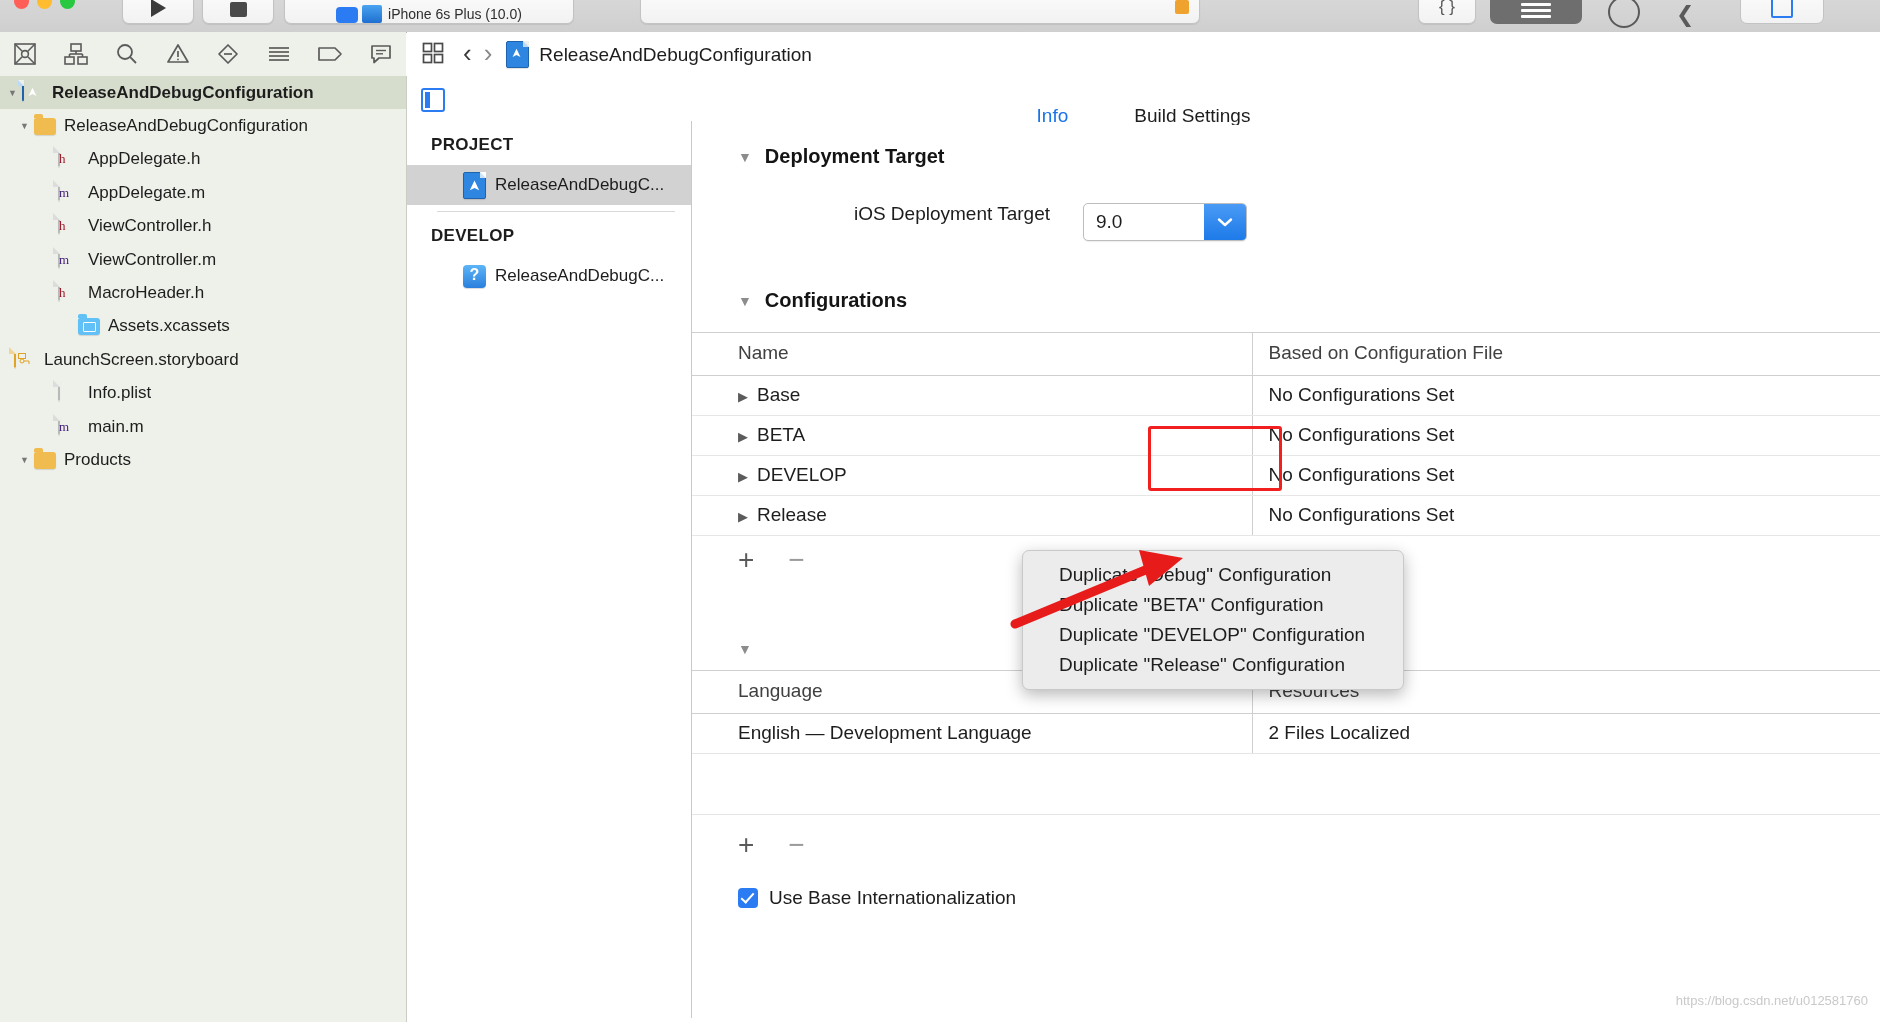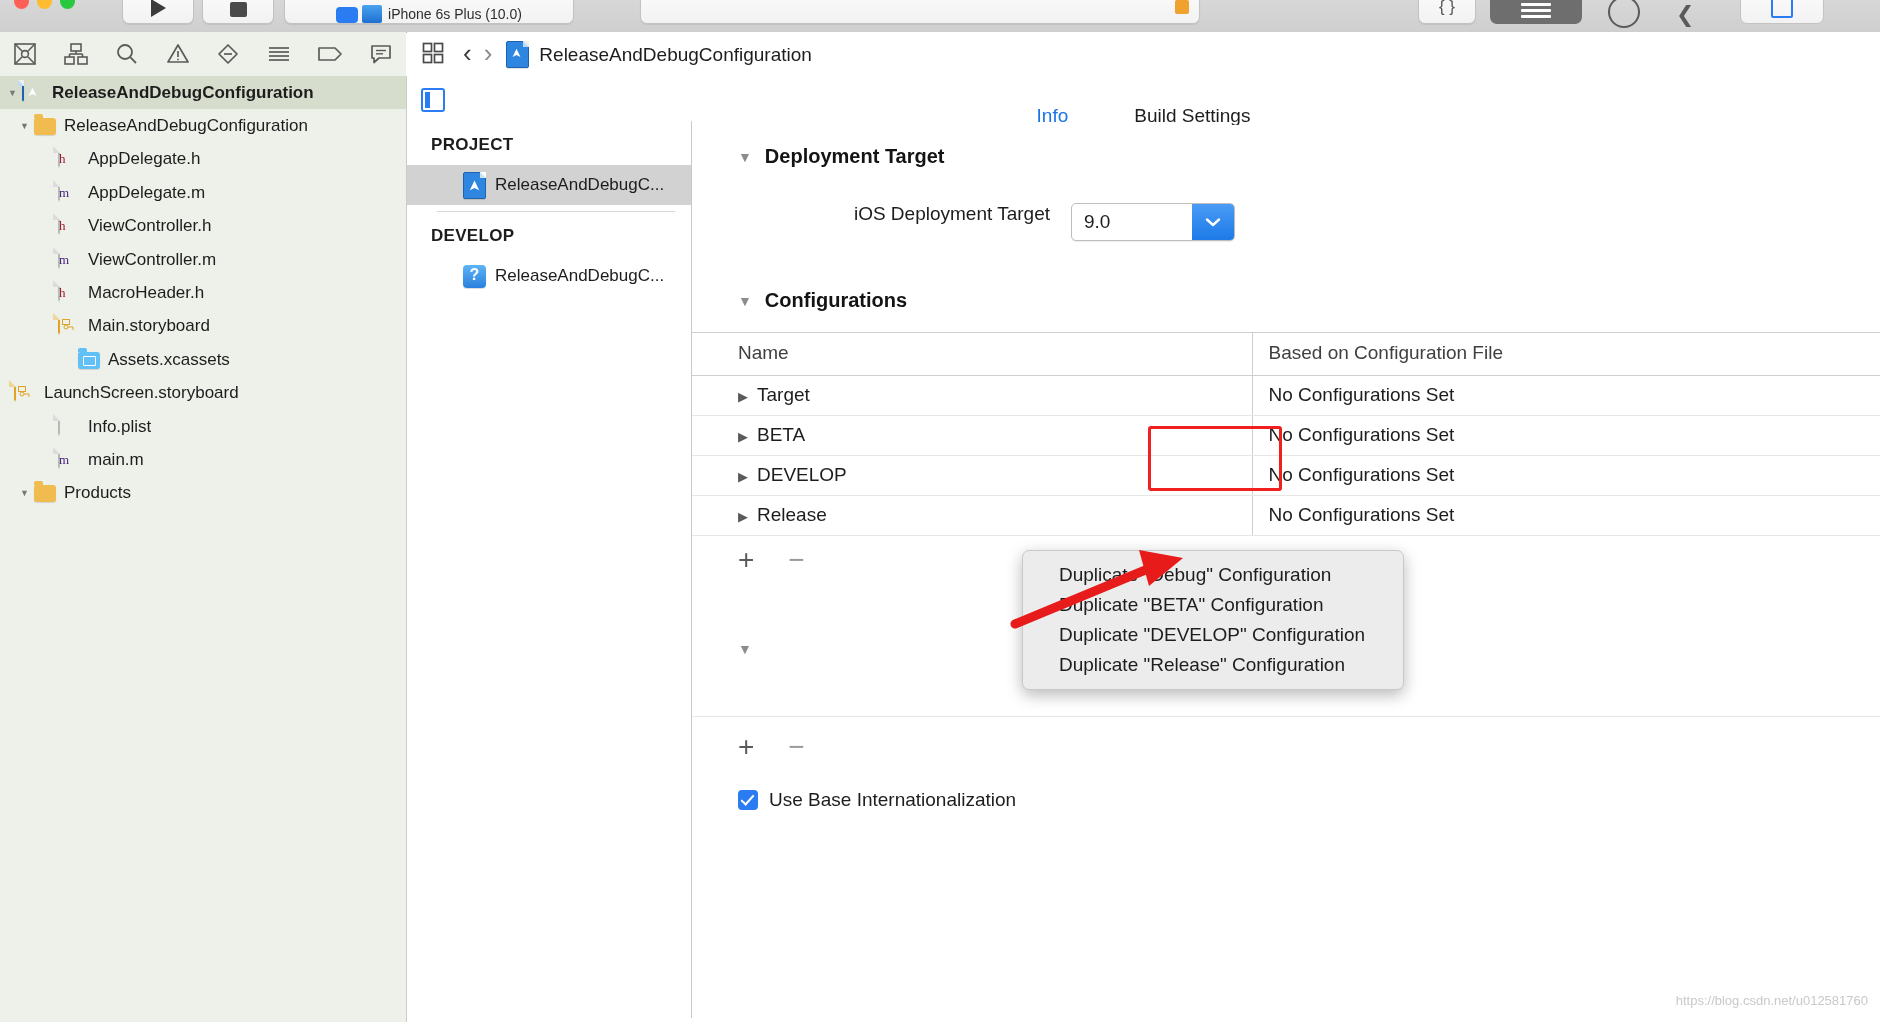--- a/index.html
+++ b/index.html
@@ -397,29 +397,20 @@
       <div class="nrow" style="padding-left: 44px;">
         <span class="twist"></span>
         <span class="nico"><span class="doc m"><span>m</span></span></span>
         <span class="lbl">ViewController.m</span>
       </div>
       <div class="nrow" style="padding-left: 44px;">
         <span class="twist"></span>
         <span class="nico"><span class="doc h"><span>h</span></span></span>
         <span class="lbl">MacroHeader.h</span>
       </div>
-      <div class="nrow" style="padding-left: 44px;">
-        <span class="twist"></span>
-        <span class="nico"><span class="doc story"><svg class="sb" viewBox="0 0 12 13">
-              <rect x="0.5" y="0.5" width="7" height="5" fill="none" stroke="#e0a326"></rect>
-              <circle cx="4" cy="8" r="2" fill="none" stroke="#e0a326"></circle>
-              <path d="M6 8 L11 8 L11 11" fill="none" stroke="#e0a326"></path>
-            </svg></span></span>
-        <span class="lbl">Main.storyboard</span>
-      </div>
       <div class="nrow" style="padding-left: 64px;">
         <span class="twist"></span>
         <span class="nico">
           <span class="folder assets" style="margin-top:4px;display:block;"></span>
         </span>
         <span class="lbl">Assets.xcassets</span>
       </div>
       <div class="nrow" style="">
         <span class="twist"></span>
         <span class="nico"><span class="doc story"><svg class="sb" viewBox="0 0 12 13">
@@ -501,21 +492,21 @@
 
     <div class="content">
 
       <div class="sect-title" style="padding:20px 0 0 46px;">
         <span class="caret">▼</span>
         <span>Deployment Target</span>
       </div>
 
       <div class="fieldrow" style="padding:35px 0 0 0;justify-content:flex-start;padding-left:120px;">
         <div class="flabel" style="width:238px;text-align:right;">iOS Deployment Target</div>
-        <div class="select" style="margin-left:21px;">
+        <div class="select" style="margin-left:33px;">
           <span class="val">9.0</span>
           <span class="arrow">
             <svg width="16" height="10" viewBox="0 0 16 10">
                 <path d="M2 2.5 L8 8 L14 2.5" fill="none" stroke="#fff" stroke-width="2.4" stroke-linecap="round" stroke-linejoin="round"></path>
               </svg>
           </span>
         </div>
       </div>
 
       <div class="sect-title" style="padding:48px 0 0 46px;">
@@ -529,21 +520,21 @@
             <col>
           </colgroup>
         <thead>
           <tr>
             <th style="padding-left:46px;">Name</th>
             <th class="colB">Based on Configuration File</th>
           </tr>
         </thead>
         <tbody id="config-body">
             <tr>
-              <td style="padding-left: 46px;"><span class="disc">▶</span><span>Target</span></td>
+              <td style="padding-left: 46px;"><span class="disc">▶</span><span>Base</span></td>
               <td class="colB">No Configurations Set</td>
             </tr>
             <tr>
               <td style="padding-left: 46px;"><span class="disc">▶</span><span>BETA</span></td>
               <td class="colB">No Configurations Set</td>
             </tr>
             <tr>
               <td style="padding-left: 46px;"><span class="disc">▶</span><span>DEVELOP</span></td>
               <td class="colB">No Configurations Set</td>
             </tr>
@@ -558,20 +549,38 @@
         <span class="plus">+</span>
         <span class="minus">−</span>
       </div>
 
       <div class="hint" style="padding:18px 0 0 382px;">ommand-line builds</div>
 
       <div class="sect-title" style="padding:28px 0 0 46px;">
         <span class="caret">▼</span>
       </div>
 
+      <table class="grid" style="margin-top:14px;">
+        <colgroup>
+            <col style="width:560px">
+            <col>
+          </colgroup>
+        <thead>
+          <tr>
+            <th style="padding-left:46px;">Language</th>
+            <th class="colB">Resources</th>
+          </tr>
+        </thead>
+        <tbody id="loc-body">
+            <tr>
+              <td style="padding-left: 46px;">English — Development Language</td>
+              <td class="colB">2 Files Localized</td>
+            </tr>
+          </tbody>
+      </table>
 
       <div style="height:60px;border-bottom:1px solid #e6e6e6;"></div>
 
       <div class="addrow" style="padding-left:46px;padding-top:16px;">
         <span class="plus">+</span>
         <span class="minus">−</span>
       </div>
 
       <div class="checkrow" style="padding-top:28px;">
         <span class="cbox"></span>

